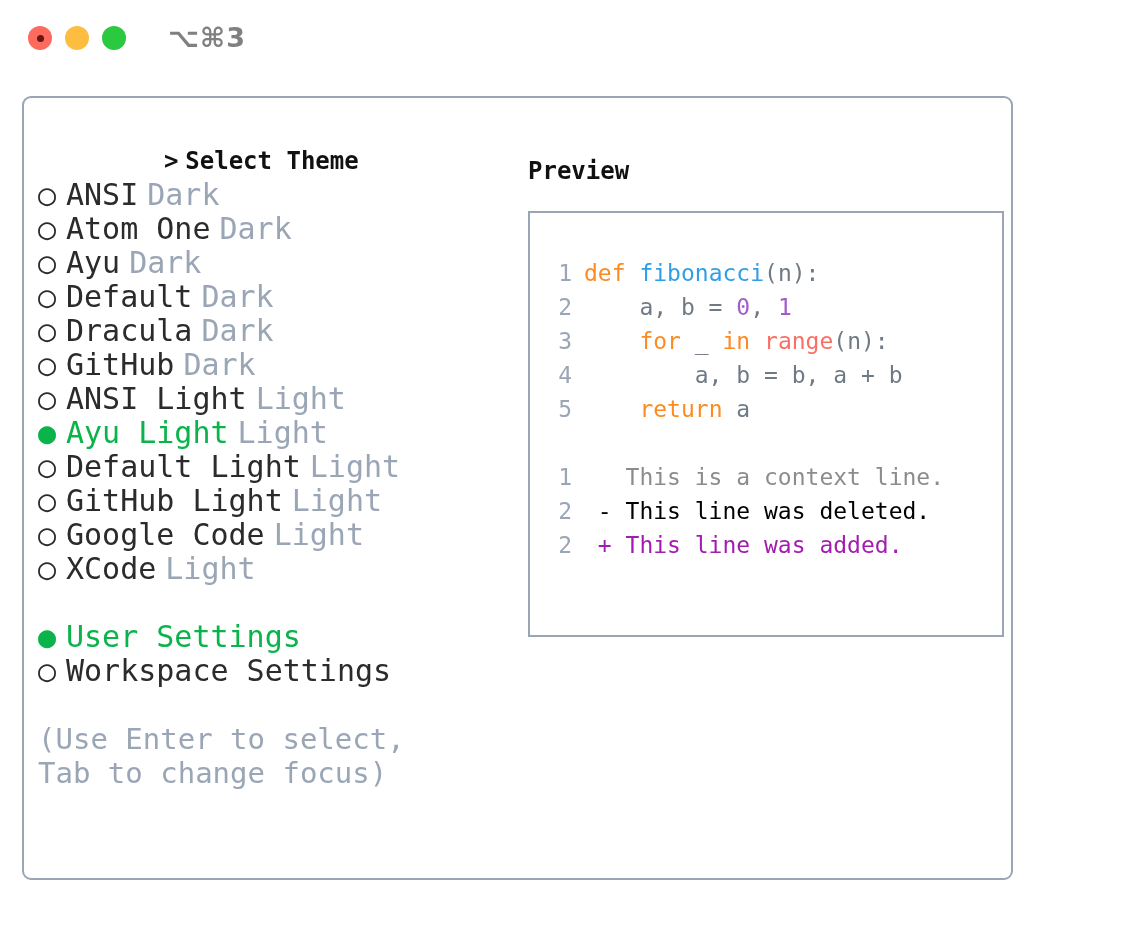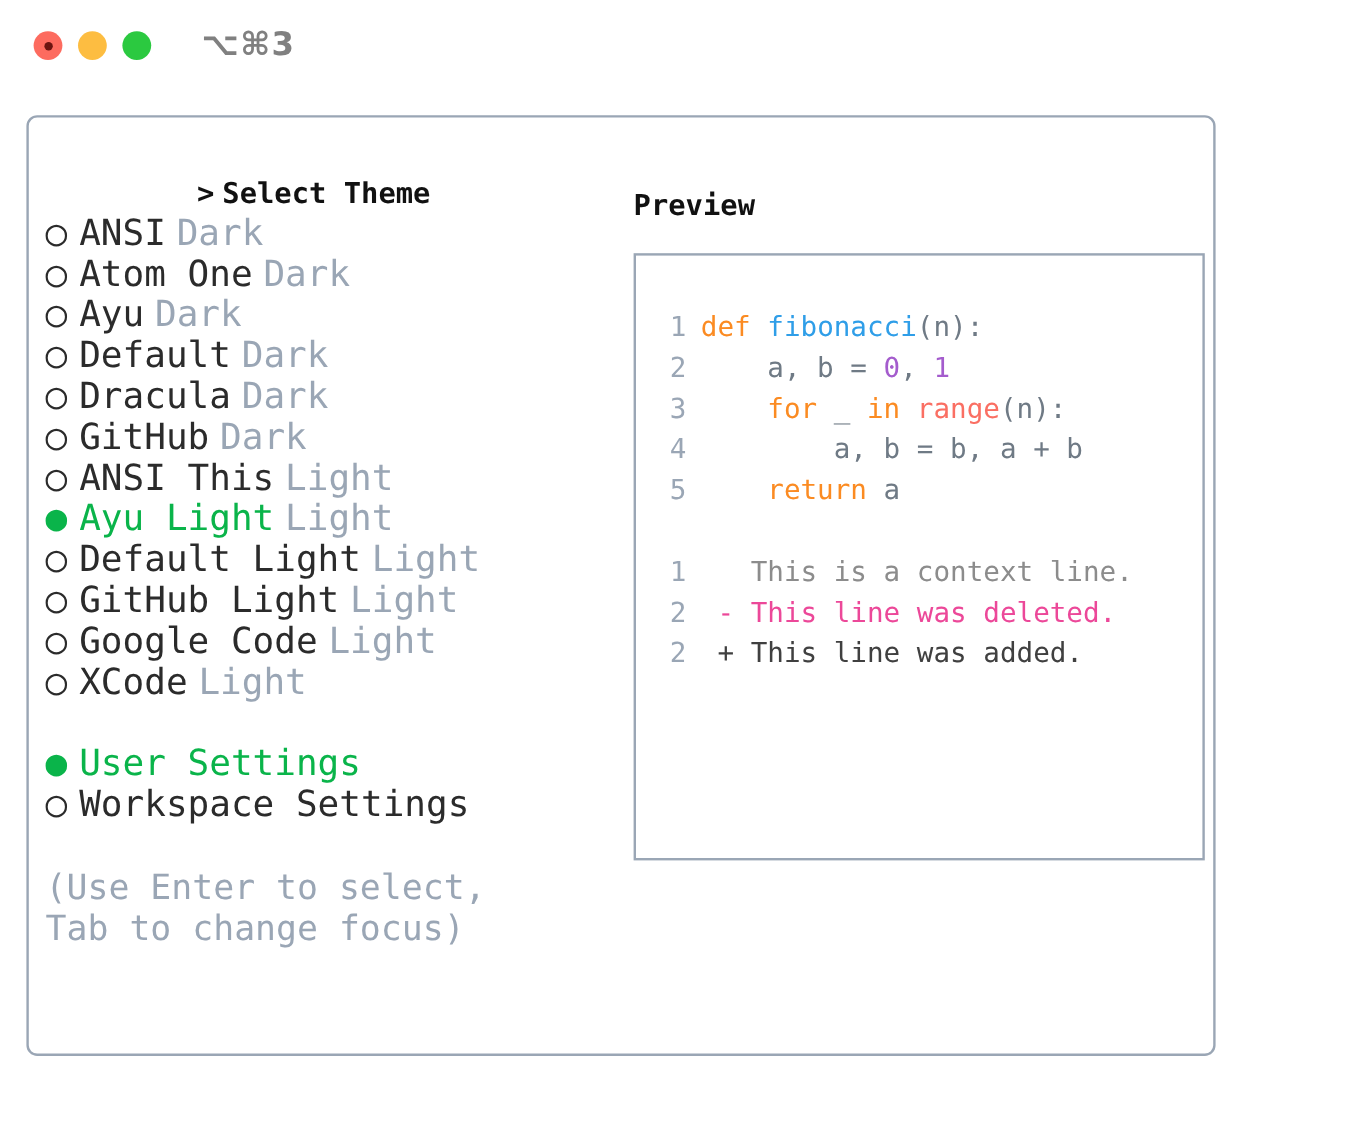--- a/index.html
+++ b/index.html
@@ -155,21 +155,21 @@
   .preview-title {
     font-size: 24px;
     line-height: 34px;
     font-weight: bold;
     color: #111111;
     font-family: "DejaVu Sans Mono", monospace;
   }
   .preview-box {
     margin-top: 23px;
     width: 476px;
-    height: 506px;
+    height: 426px;
     border: 2px solid #9aa6b5;
     box-sizing: border-box;
     background: #ffffff;
     position: relative;
   }
   .code {
     position: absolute;
     left: 16px;
     top: 43px;
     font-family: "DejaVu Sans Mono", monospace;
@@ -184,22 +184,22 @@
     text-align: right;
     color: #9aa6b5;
     margin-right: 12px;
   }
   .tok-kw   { color: #fb8b22; }
   .tok-fn   { color: #2f9ee8; }
   .tok-bi   { color: #fa6f63; }
   .tok-num  { color: #a45ccd; }
   .tok-pl   { color: #6f7a85; }
   .tok-ctx  { color: #8c8c8c; }
-  .tok-del  { color: #ec4899; }
-  .tok-add  { color: #404040; }
+  .tok-del  { color: #000000; }
+  .tok-add  { color: #a21caf; }
 </style>
 </head>
 <body>
 
 <div class="window">
 
   <div class="titlebar">
     <div class="traffic">
       <div class="dot dot-close"></div>
       <div class="dot dot-min"></div>
@@ -216,21 +216,21 @@
         <span class="caret">&gt;</span><span>Select Theme</span>
       </div>
 
       <div id="theme-items">
           <div class="line"><span class="marker">○</span><span class="theme-name">ANSI</span><span class="variant">Dark</span></div>
           <div class="line"><span class="marker">○</span><span class="theme-name">Atom One</span><span class="variant">Dark</span></div>
           <div class="line"><span class="marker">○</span><span class="theme-name">Ayu</span><span class="variant">Dark</span></div>
           <div class="line"><span class="marker">○</span><span class="theme-name">Default</span><span class="variant">Dark</span></div>
           <div class="line"><span class="marker">○</span><span class="theme-name">Dracula</span><span class="variant">Dark</span></div>
           <div class="line"><span class="marker">○</span><span class="theme-name">GitHub</span><span class="variant">Dark</span></div>
-          <div class="line"><span class="marker">○</span><span class="theme-name">ANSI This</span><span class="variant">Light</span></div>
+          <div class="line"><span class="marker">○</span><span class="theme-name">ANSI Light</span><span class="variant">Light</span></div>
           <div class="line"><span class="marker marker-on">●</span><span class="theme-name sel">Ayu Light</span><span class="variant">Light</span></div>
           <div class="line"><span class="marker">○</span><span class="theme-name">Default Light</span><span class="variant">Light</span></div>
           <div class="line"><span class="marker">○</span><span class="theme-name">GitHub Light</span><span class="variant">Light</span></div>
           <div class="line"><span class="marker">○</span><span class="theme-name">Google Code</span><span class="variant">Light</span></div>
           <div class="line"><span class="marker">○</span><span class="theme-name">XCode</span><span class="variant">Light</span></div>
         </div>
 
       <div class="spacer-sm"></div>
 
 

